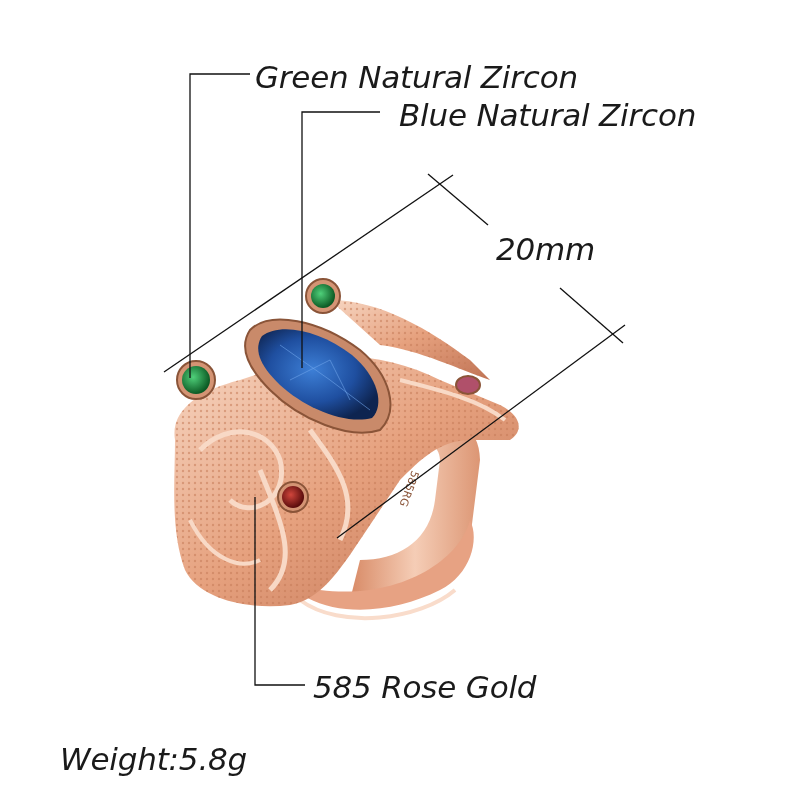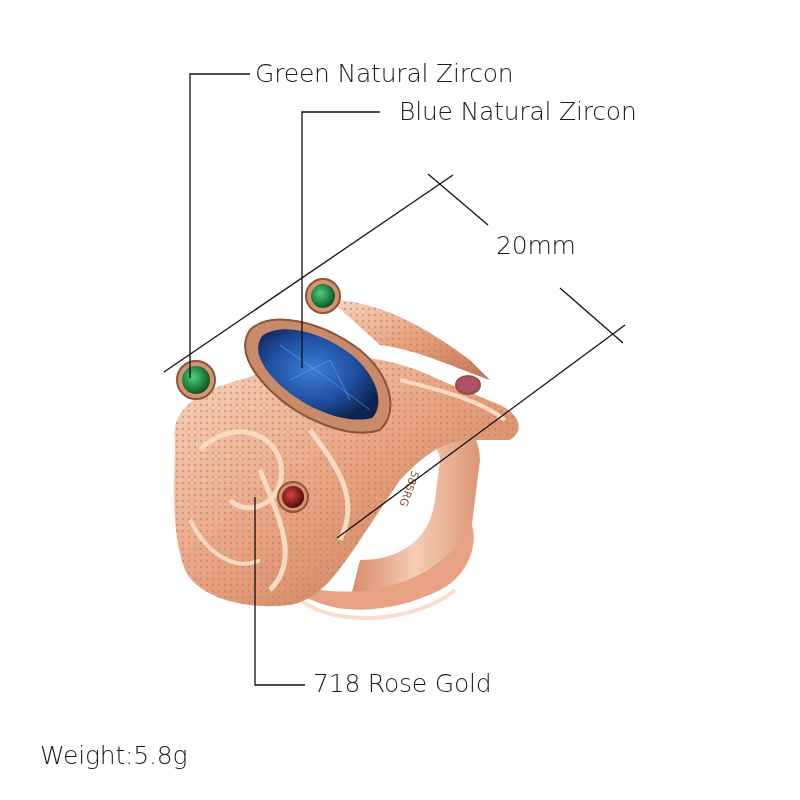--- a/index.html
+++ b/index.html
@@ -1,19 +1,19 @@
 <!DOCTYPE html>
 <html><head>
   <meta charset="utf-8">
   <style>
     html, body { margin: 0; padding: 0; background: #ffffff; }
     body { width: 800px; height: 800px; position: relative; overflow: hidden;
            font-family: "DejaVu Sans", "Liberation Sans", sans-serif; color: #1a1a1a; }
     .label { position: absolute; white-space: nowrap; font-weight: 300; letter-spacing: -0.2px; }
-    .label-lg { font-size: 25px; }
+    .label-lg { font-size: 31px; font-style: italic; }
     #art { position: absolute; left: 0; top: 0; }
   </style>
 </head>
 <body>
 
 <svg id="art" width="800" height="800" viewBox="0 0 800 800">
   <defs>
     <linearGradient id="gold" x1="0" y1="0" x2="1" y2="1">
       <stop offset="0" stop-color="#f7d6c2"></stop>
       <stop offset="0.5" stop-color="#e6a17e"></stop>
@@ -101,14 +101,14 @@
 
     <line x1="337" y1="538" x2="625" y2="325"></line>
 
     <line x1="560" y1="288" x2="623" y2="343"></line>
   </g>
 </svg>
 
 <div class="label label-lg" style="left:255px; top:59px;">Green Natural Zircon</div>
 <div class="label label-lg" style="left:387px; top:97px;margin-left:12px;">Blue Natural Zircon</div>
 <div class="label label-lg" style="left:496px; top:231px;">20mm</div>
-<div class="label label-lg" style="left:313px; top:669px;">718 Rose Gold</div>
-<div class="label label-lg" style="left:40px; top:741px;">Weight:5.8g</div>
+<div class="label label-lg" style="left:313px; top:669px;">585 Rose Gold</div>
+<div class="label label-lg" style="left:60px; top:741px;">Weight:5.8g</div>
 
 </body></html>

